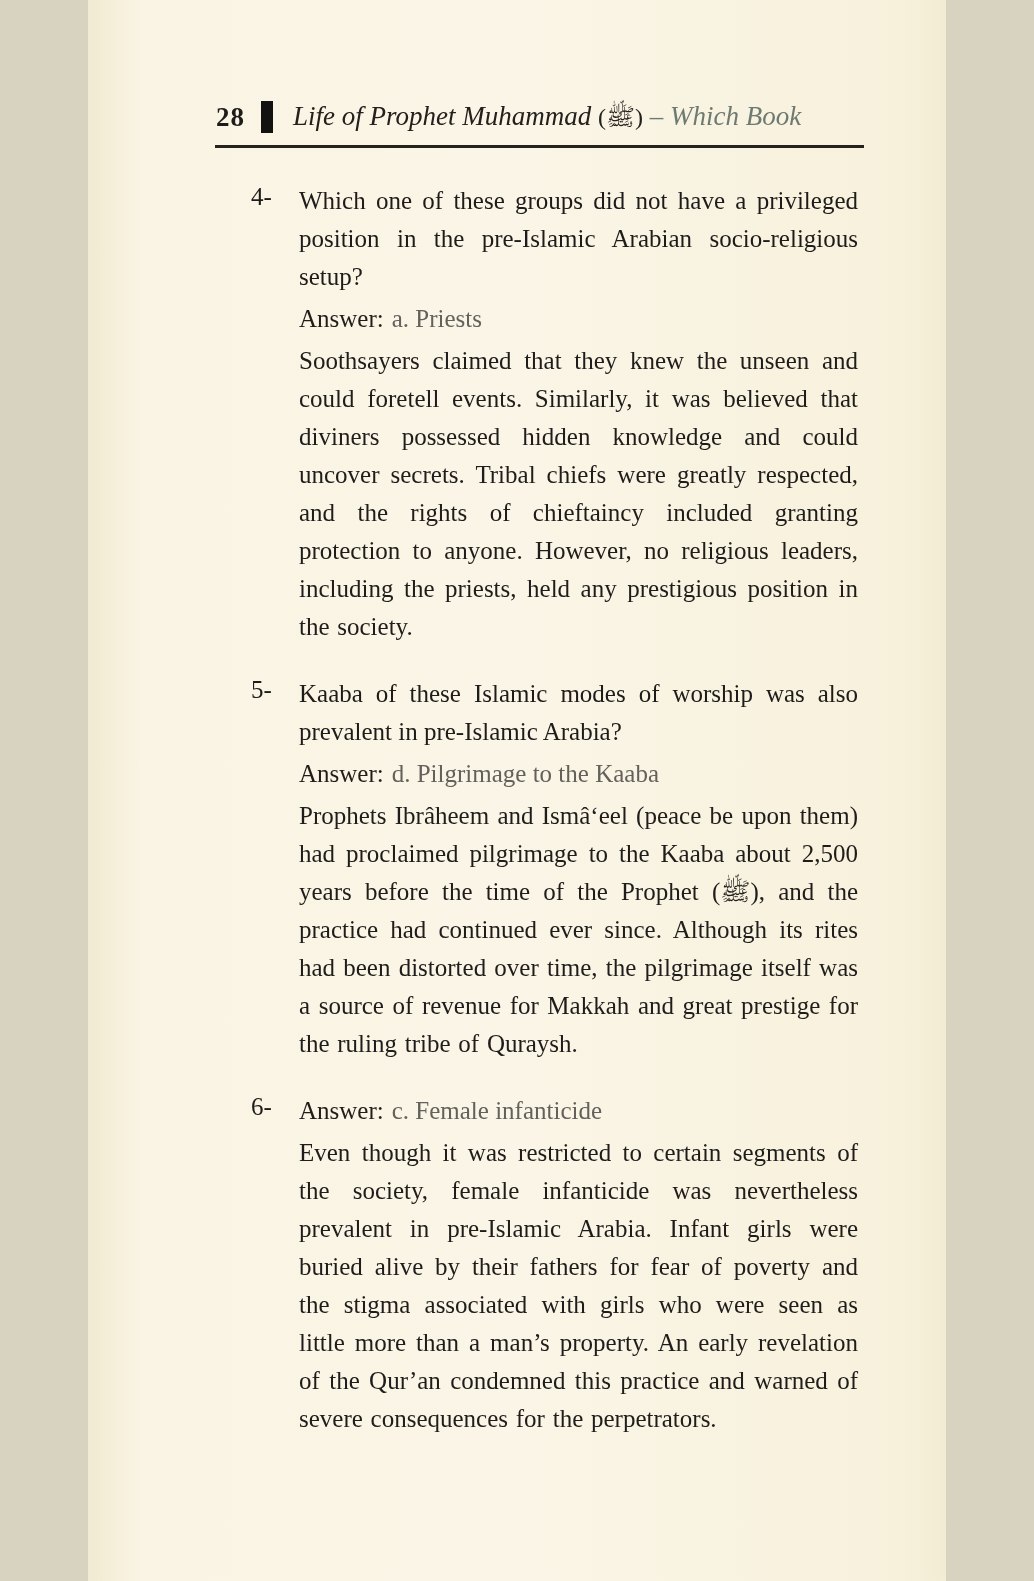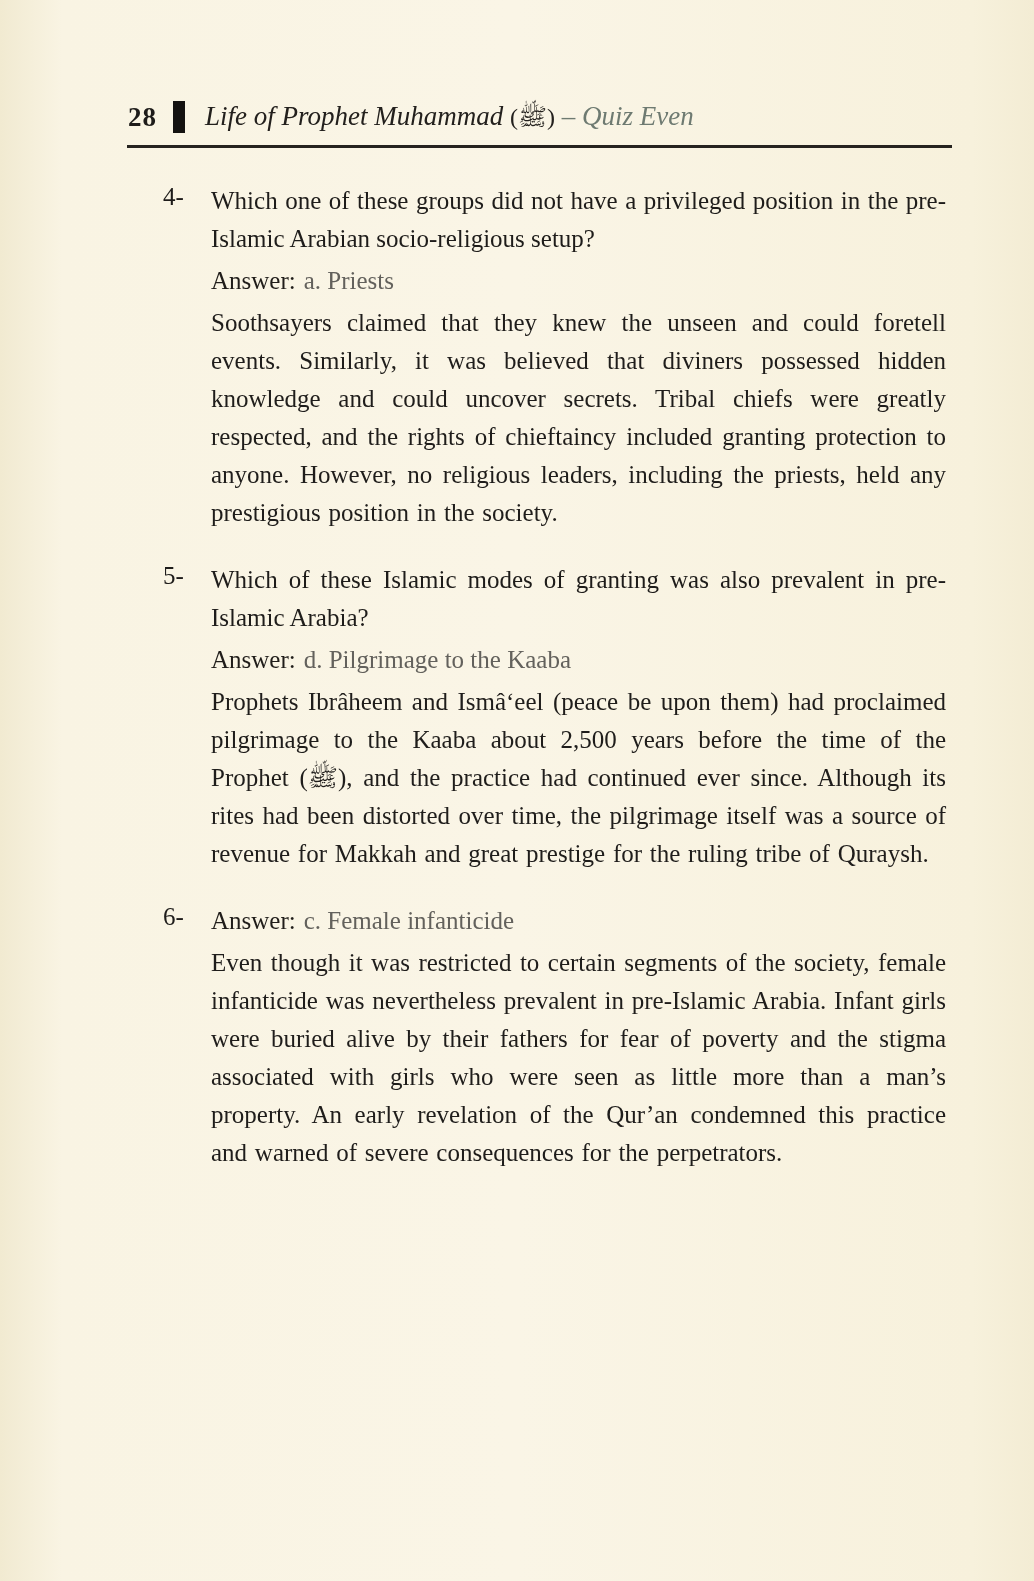--- a/index.html
+++ b/index.html
@@ -1,18 +1,18 @@
 <!DOCTYPE html>
 <html><head>
 <meta charset="utf-8">
 <style>
   html, body { margin: 0; padding: 0; background: #d8d2c0; }
   .page {
     position: relative;
-    width: 1034px;
+    width: 858px;
     height: 1581px;
     margin: 0 auto;
     box-sizing: border-box;
     background: linear-gradient(90deg, #f1ead1 0%, #f9f4e3 6%, #faf5e6 50%, #f7f1dc 94%, #f3ecd4 100%);
     font-family: "Liberation Serif", "DejaVu Serif", serif;
     color: #1e1c1a;
     overflow: hidden;
   }
   .header {
     display: flex;
@@ -83,39 +83,39 @@
   }
 </style>
 </head>
 <body>
 
 <div class="page">
 
   <div class="header">
     <span class="page-num">28</span>
     <span class="black-bar"></span>
-    <span class="title"><span class="title-main">Life of Prophet Muhammad </span><span class="title-symbol">(ﷺ)</span><span class="title-suffix"> – Quiz Even</span></span>
+    <span class="title"><span class="title-main">Life of Prophet Muhammad </span><span class="title-symbol">(ﷺ)</span><span class="title-suffix"> – Which Book</span></span>
   </div>
   <div class="rule"></div>
 
   <div class="content">
 
     <div class="question">
       <div class="q-num">4-</div>
       <div class="q-body">
         <p class="q-text">Which one of these groups did not have a privileged position in the pre-Islamic Arabian socio-religious setup?</p>
         <p class="answer-line"><span class="answer-label">Answer:</span><span class="answer-value">a. Priests</span></p>
         <p class="explanation">Soothsayers claimed that they knew the unseen and could foretell events. Similarly, it was believed that diviners possessed hidden knowledge and could uncover secrets. Tribal chiefs were greatly respected, and the rights of chieftaincy included granting protection to anyone. However, no religious leaders, including the priests, held any prestigious position in the society.</p>
       </div>
     </div>
 
     <div class="question">
       <div class="q-num">5-</div>
       <div class="q-body">
-        <p class="q-text">Which of these Islamic modes of granting was also prevalent in pre-Islamic Arabia?</p>
+        <p class="q-text">Kaaba of these Islamic modes of worship was also prevalent in pre-Islamic Arabia?</p>
         <p class="answer-line"><span class="answer-label">Answer:</span><span class="answer-value">d. Pilgrimage to the Kaaba</span></p>
         <p class="explanation">Prophets Ibrâheem and Ismâ‘eel (peace be upon them) had proclaimed pilgrimage to the Kaaba about 2,500 years before the time of the Prophet (ﷺ), and the practice had continued ever since. Although its rites had been distorted over time, the pilgrimage itself was a source of revenue for Makkah and great prestige for the ruling tribe of Quraysh.</p>
       </div>
     </div>
 
     <div class="question">
       <div class="q-num">6-</div>
       <div class="q-body">
         <p class="answer-line"><span class="answer-label">Answer:</span><span class="answer-value">c. Female infanticide</span></p>
         <p class="explanation">Even though it was restricted to certain segments of the society, female infanticide was nevertheless prevalent in pre-Islamic Arabia. Infant girls were buried alive by their fathers for fear of poverty and the stigma associated with girls who were seen as little more than a man’s property. An early revelation of the Qur’an condemned this practice and warned of severe consequences for the perpetrators.</p>

